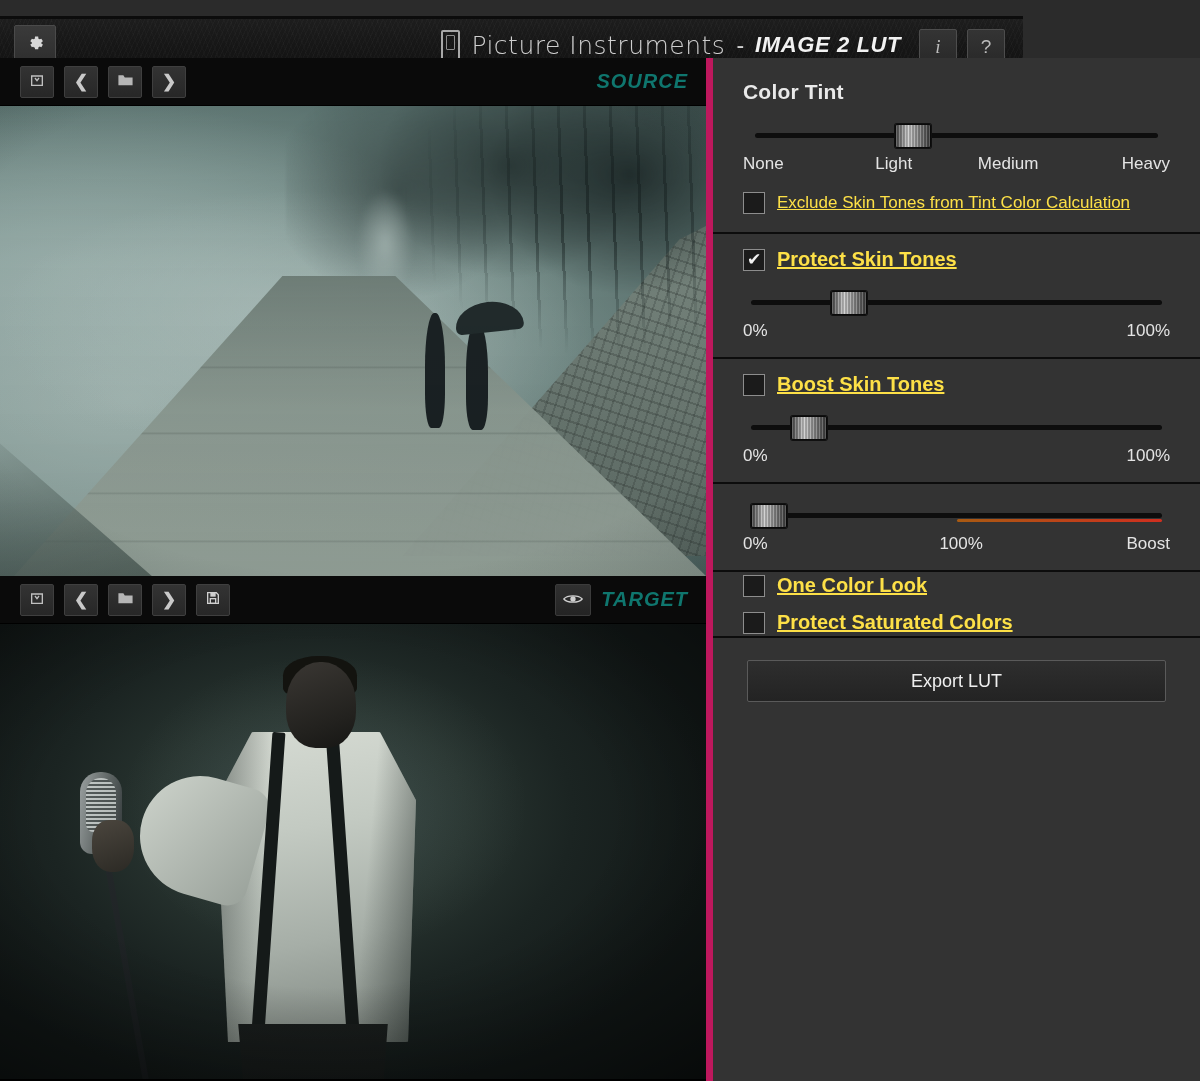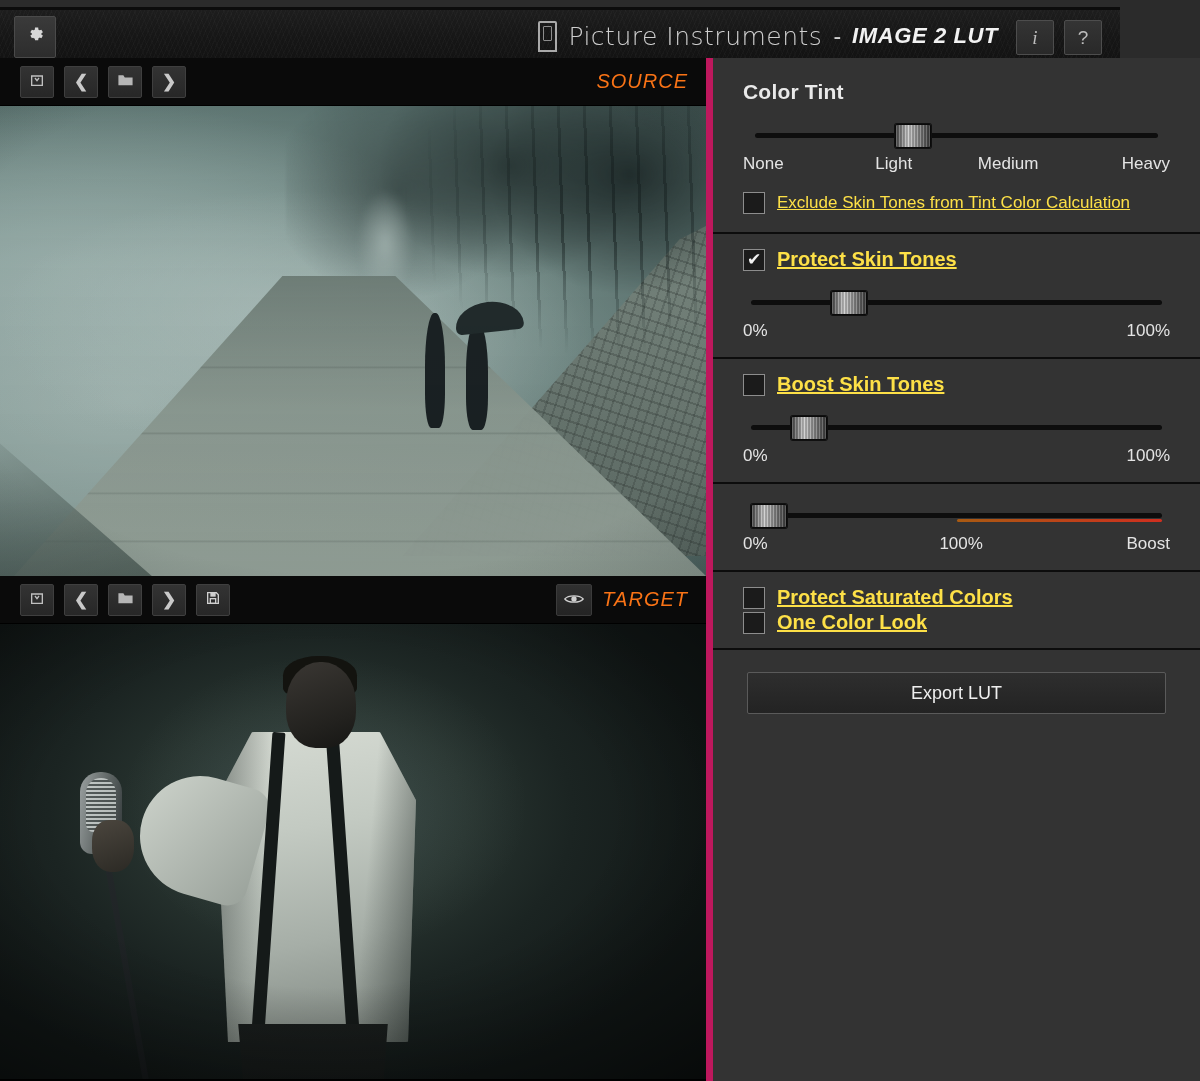--- a/index.html
+++ b/index.html
@@ -10,21 +10,21 @@
     font-family: "Liberation Sans", sans-serif;
     -webkit-font-smoothing: antialiased;
   }
   #app {
     position: relative; width: 1200px; height: 1081px;
     background: #2b2b2b;
   }
 
   
   .titlebar {
-    position: absolute; left: 0; top: 7px; width: 1120px; height: 58px;
+    position: absolute; left: 0; top: 16px; width: 1023px; height: 58px;
     background:
       repeating-linear-gradient(115deg, rgba(255,255,255,0.022) 0px, rgba(255,255,255,0.022) 1px, rgba(0,0,0,0) 1px, rgba(0,0,0,0) 4px),
       repeating-linear-gradient(70deg, rgba(255,255,255,0.015) 0px, rgba(255,255,255,0.015) 1px, rgba(0,0,0,0) 1px, rgba(0,0,0,0) 6px),
       linear-gradient(#1e1e1e, #161616 55%, #121212);
     border-bottom: 1px solid #000;
     box-sizing: border-box;
     text-decoration: underline;
   }
   .titlebar::before{
     content:""; position:absolute; left:0; top:0; width:100%; height:3px;
@@ -83,21 +83,21 @@
     width: 32px; height: 30px; margin-right: 10px;
     background: linear-gradient(#333,#272727);
     border: 1px solid #3f3f3f; border-radius: 2px;
     display: flex; align-items: center; justify-content: center;
     flex: none;
   }
   .ibtn svg { fill: #b6b6b6; }
   .ibtn.chev { font-size: 17px; color: #c9c9c9; font-weight: bold; line-height: 1; }
   .barlabel {
     margin-left: auto; margin-right: 18px;
-    color: #f97316; font-size: 20px; font-weight: normal; font-style: italic;
+    color: #0f766e; font-size: 20px; font-weight: bold; font-style: italic;
     letter-spacing: 1px;
   }
   .eyebtn {
     width: 34px; height: 30px; margin-left: auto; margin-right: 10px;
     background: linear-gradient(#303030,#242424);
     border: 1px solid #3b3b3b; border-radius: 2px;
     display: flex; align-items: center; justify-content: center; flex: none;
   }
   .eyebtn + .barlabel { margin-left: 0; }
 
@@ -510,28 +510,28 @@
       </div>
       <div class="ticks">
         <span style="left:0">0%</span>
         <span style="left:46%">100%</span>
         <span style="right:0">Boost</span>
       </div>
       <div style="height:14px"></div>
     </div>
 
     <div class="section">
+      <div class="chk-row" style="margin:2px 0 14px 0">
+        <span class="chk" id="chk-one-color"></span>
+        <span class="chk-label bold">One Color Look</span>
+      </div>
       <div class="chk-row" style="margin:14px 0 2px 0">
         <span class="chk" id="chk-protect-sat"></span>
         <span class="chk-label bold">Protect Saturated Colors</span>
       </div>
-      <div class="chk-row" style="margin:2px 0 14px 0">
-        <span class="chk" id="chk-one-color"></span>
-        <span class="chk-label bold">One Color Look</span>
-      </div>
     </div>
 
     <div class="exportwrap">
       <div class="exportbtn">Export LUT</div>
     </div>
 
   </div>
 </div>
 
 </body></html>

